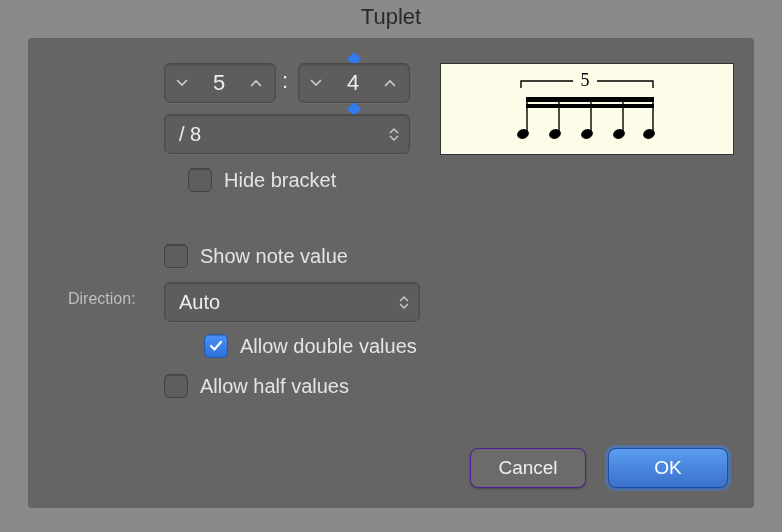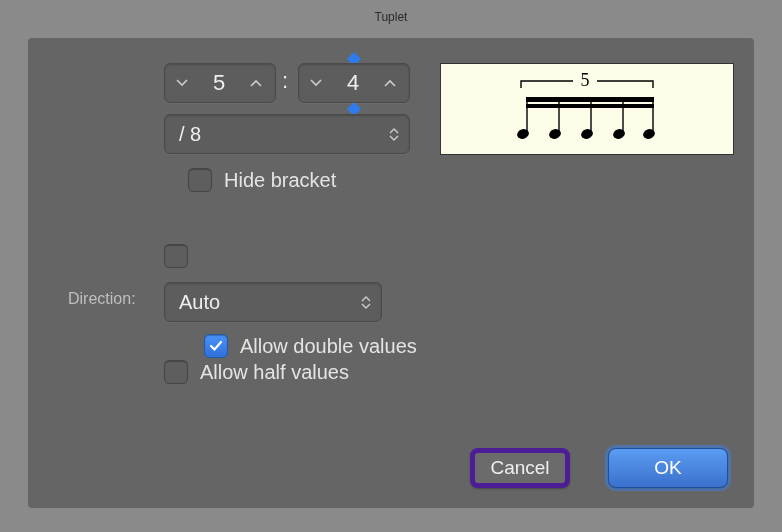--- a/index.html
+++ b/index.html
@@ -10,21 +10,21 @@
       font-family: -apple-system, "Helvetica Neue", Arial, sans-serif;
       font-size: 18px;
       color: #ddd;
       overflow: hidden;
       position: relative;
     }
     .titlebar {
       height: 34px;
       text-align: center;
       line-height: 34px;
-      font-size: 12px;
+      font-size: 22px;
       color: #2a2a2a;
       font-weight: 400;
       background: #8a8a8a;
     }
     .dialog {
       position: absolute;
       left: 28px;
       top: 38px;
       width: 726px;
       height: 470px;
@@ -133,25 +133,25 @@
       position: absolute;
       height: 40px;
       border-radius: 8px;
       display: flex;
       align-items: center;
       justify-content: center;
       font-size: 19px;
       cursor: pointer;
     }
     .btn-cancel {
-      width: 100px;
+      width: 116px;
       left: 442px;
       top: 410px;
       background: #6b6b6b;
-      border: 5px solid #4c1d95;
+      border: 1px solid #4c1d95;
       color: #eee;
       box-shadow: 0 1px 2px rgba(0,0,0,0.3);
     }
     .btn-ok {
       width: 120px;
       left: 580px;
       top: 410px;
       background: linear-gradient(#5b9cf2, #3a71cc);
       border: 1px solid #1e4f9e;
       color: #fff;
@@ -210,44 +210,45 @@
         </svg>
     </span>
   </div>
 
   <div class="checkrow" style="left:136px; top:130px;padding-left:24px;">
     <div class="checkbox"></div>
     <span class="checklabel">Hide bracket</span>
   </div>
   <div class="checkrow" style="left:136px; top:206px;">
     <div class="checkbox"></div>
+    <span class="checklabel">Show note value</span>
   </div>
 
   <div class="label-col" style="top:252px;">Direction:</div>
-  <div class="combo" style="left:136px; top:244px; width:218px;">
+  <div class="combo" style="left:136px; top:244px; width:256px;">
     <span class="text">Auto</span>
     <span class="updown">
       <svg width="10" height="6">
           <path d="M1 5 L5 1 L9 5" stroke="#ccc" stroke-width="1.4" fill="none"></path>
         </svg>
       <svg width="10" height="6">
           <path d="M1 1 L5 5 L9 1" stroke="#ccc" stroke-width="1.4" fill="none"></path>
         </svg>
     </span>
   </div>
 
   <div class="checkrow" style="left:136px; top:296px;padding-left:40px;">
     <div class="checkbox checked">
       <svg width="14" height="12">
           <path d="M2 6 L5.5 9.5 L12 2" stroke="#fff" stroke-width="2.2" fill="none" stroke-linecap="round"></path>
         </svg>
     </div>
     <span class="checklabel">Allow double values</span>
   </div>
-  <div class="checkrow" style="left:136px; top:322px;">
+  <div class="checkrow" style="left:136px; top:336px;">
     <div class="checkbox"></div>
     <span class="checklabel">Allow half values</span>
   </div>
 
   <div class="preview">
     <svg width="294" height="92">
 
       <path d="M80 24 L80 17 L132 17" stroke="#000" stroke-width="1.4" fill="none"></path>
       <path d="M156 17 L212 17 L212 24" stroke="#000" stroke-width="1.4" fill="none"></path>
       <text x="144" y="22" font-size="18" fill="#000" text-anchor="middle" font-family="serif">5</text>

